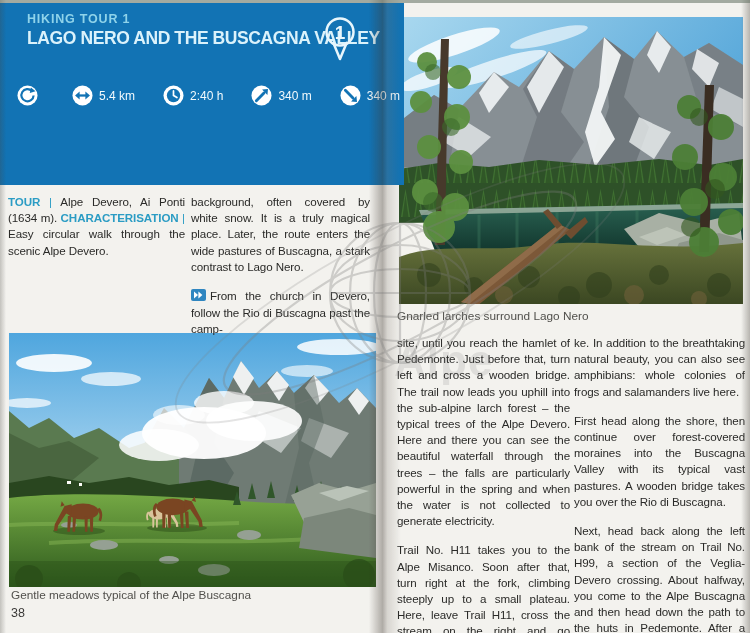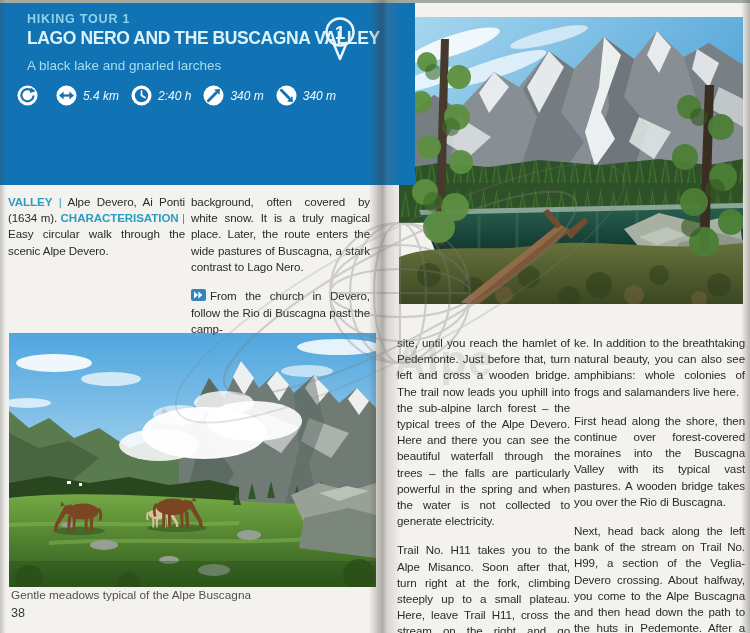--- a/index.html
+++ b/index.html
@@ -1,24 +1,24 @@
 <!DOCTYPE html>
 <html><head>
 <meta charset="utf-8">
 <style>
   html,body{margin:0;padding:0;background:#dcdad6;}
   .spread{position:relative;width:750px;height:633px;background:#f3f2ee;overflow:hidden;
           font-family:"Liberation Sans", sans-serif;color:#2a2a28;}
   
-  .header{position:absolute;left:0;top:3px;width:415px;height:182px;background:#1273b4;z-index:5;}
+  .header{position:absolute;left:0;top:3px;width:376px;height:182px;background:#1273b4;z-index:5;padding-left:28px;}
   .kicker{position:absolute;left:27px;top:9px;font-size:12.5px;font-weight:bold;letter-spacing:.8px;color:#8fd3ea;}
   .title{position:absolute;left:27px;top:25px;font-size:17.5px;font-weight:bold;letter-spacing:-.4px;color:#dbf2fb;white-space:nowrap;}
   .subtitle{position:absolute;left:27px;top:55px;font-size:13.5px;color:#a4def2;}
   .pin{position:absolute;left:320px;top:11px;}
-  .stats{position:absolute;left:17px;top:82px;display:flex;align-items:flex-end;gap:12px;font-style:italic;}
+  .stats{position:absolute;left:17px;top:82px;display:flex;align-items:flex-end;gap:28px;}
   .stat{display:flex;align-items:center;gap:6px;}
   .stval{color:#f2fafd;font-size:12px;}
   .grid-note{position:absolute;right:18px;top:158px;font-size:12px;color:#ecf7fc;}
   
   .col{position:absolute;font-size:11.6px;line-height:16.2px;text-align:justify;letter-spacing:-.1px;z-index:6;}
   .para{margin:0 0 13px 0;}
   .kw{color:#2b9cc4;font-weight:bold;}
   .kw-sep{color:#2b9cc4;}
   .lp-col1{left:8px;top:194px;width:177px;}
   .lp-col2{left:191px;top:194px;width:179px;}
@@ -55,21 +55,20 @@
   <div class="ghost-text">Alpe</div>
 
   <div class="header">
     <div class="kicker">HIKING TOUR 1</div>
     <div class="title">LAGO NERO AND THE BUSCAGNA VALLEY</div>
     <svg class="pin" width="40" height="50" viewBox="0 0 40 50">
       <circle cx="20" cy="18" r="13.5" fill="none" stroke="#e8f6fc" stroke-width="2.5"></circle>
       <path d="M13.3,28.8 L20,45 L26.7,28.8" fill="none" stroke="#e8f6fc" stroke-width="2.5" stroke-linejoin="round" stroke-linecap="round"></path>
       <text x="20" y="24.5" text-anchor="middle" font-size="19" font-weight="bold" fill="#e8f6fc">1</text>
     </svg>
-    <div class="subtitle">A black lake and gnarled larches</div>
 
     <div class="stats">
       <div class="stat">
         <svg width="21" height="21" viewBox="0 0 22 22">
           <circle cx="11" cy="11" r="10.5" fill="#ffffff"></circle>
           <path d="M15.6,6.2 A6.4 6.4 0 1 0 17.4,11" fill="none" stroke="#1273b4" stroke-width="2.3"></path>
           <path d="M14.6,2.6 L19.4,6.6 L13.4,8.4 Z" fill="#1273b4"></path>
         </svg>
         <span class="stval"></span>
       </div>
@@ -104,21 +103,21 @@
           <path d="M5.6,5.6 L13.6,13.6" stroke="#1273b4" stroke-width="3" stroke-linecap="round"></path>
           <path d="M11.6,17.2 L17.8,17.8 L17.2,11.6 Z" fill="#1273b4"></path>
         </svg>
         <span class="stval">340 m</span>
       </div>
     </div>
 
   </div>
 
   <div class="col lp-col1">
-    <p class="para"><span class="kw">VALLEY</span><span class="kw-sep"> | </span><span>Alpe Devero, Ai Ponti (1634 m). </span><span class="kw">CHARACTERISATION</span><span class="kw-sep"> | </span><span>Easy circular walk through the scenic Alpe Devero.</span></p>
+    <p class="para"><span class="kw">TOUR</span><span class="kw-sep"> | </span><span>Alpe Devero, Ai Ponti (1634 m). </span><span class="kw">CHARACTERISATION</span><span class="kw-sep"> | </span><span>Easy circular walk through the scenic Alpe Devero.</span></p>
   </div>
 
   <div class="col lp-col2">
     <p class="para">background, often covered by white snow. It is a truly magical place. Later, the route enters the wide pastures of Buscagna, a stark contrast to Lago Nero.</p>
     <p class="para"><span class="dir-icon"><svg width="15" height="12" viewBox="0 0 15 12">
             <rect width="15" height="12" rx="2" fill="#2f86c0"></rect>
             <path d="M3,2.6 L7,6 L3,9.4 Z" fill="#fff"></path>
             <path d="M7.4,2.6 L11.4,6 L7.4,9.4 Z" fill="#fff"></path>
           </svg></span><span>From the church in Devero, follow the Rio di Buscagna past the camp-</span></p>
   </div>
@@ -325,20 +324,21 @@
         <circle cx="332" cy="205" r="13"></circle>
       <circle cx="305" cy="225" r="15"></circle>
     </g>
     <g fill="#33571f" opacity=".6">
       <circle cx="300" cy="100" r="9"></circle>
         <circle cx="316" cy="172" r="10"></circle>
         <circle cx="292" cy="210" r="10"></circle>
     </g>
   </svg>
 
+  <div class="caption rp-caption">Gnarled larches surround Lago Nero</div>
 
   <div class="col rp-col1">
     <p class="para">site, until you reach the hamlet of Pedemonte. Just before that, turn left and cross a wooden bridge. The trail now leads you uphill into the sub-alpine larch forest – the typical trees of the Alpe Devero. Here and there you can see the beautiful waterfall through the trees – the falls are particularly powerful in the spring and when the water is not collected to generate electricity.</p>
     <p class="para">Trail No. H11 takes you to the Alpe Misanco. Soon after that, turn right at the fork, climbing steeply up to a small plateau. Here, leave Trail H11, cross the stream on the right and go through the larch forest on an almost level path to Lago Nero, the black la-</p>
   </div>
   <div class="col rp-col2">
     <p class="para">ke. In addition to the breathtaking natural beauty, you can also see amphibians: whole colonies of frogs and salamanders live here.</p>
     <p class="para">First head along the shore, then continue over forest-covered moraines into the Buscagna Valley with its typical vast pastures. A wooden bridge takes you over the Rio di Buscagna.</p>
     <p class="para">Next, head back along the left bank of the stream on Trail No. H99, a section of the Veglia-Devero crossing. About halfway, you come to the Alpe Buscagna and then head down the path to the huts in Pedemonte. After a comfortable section of trail, you end up back at the starting point, Alpe Devero.</p>
   </div>

